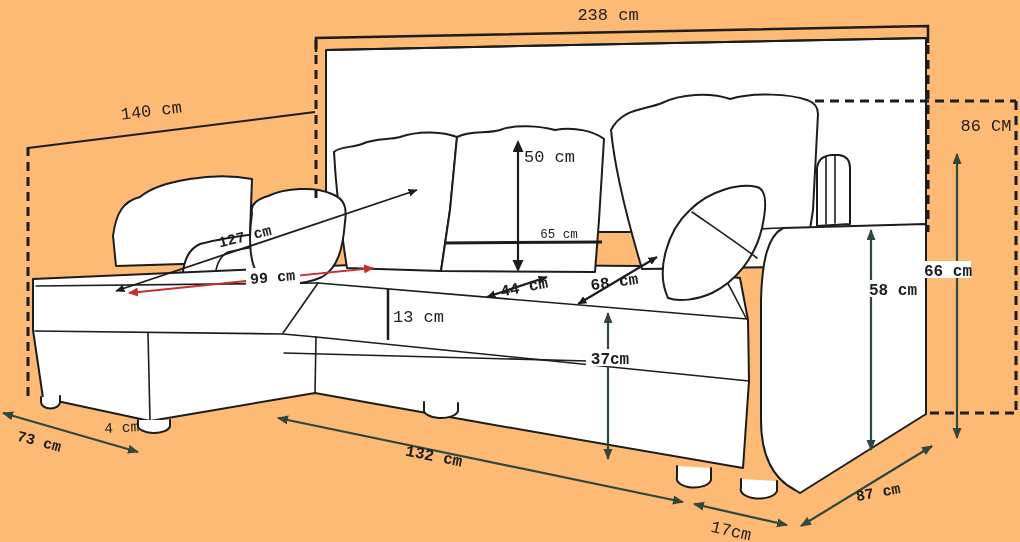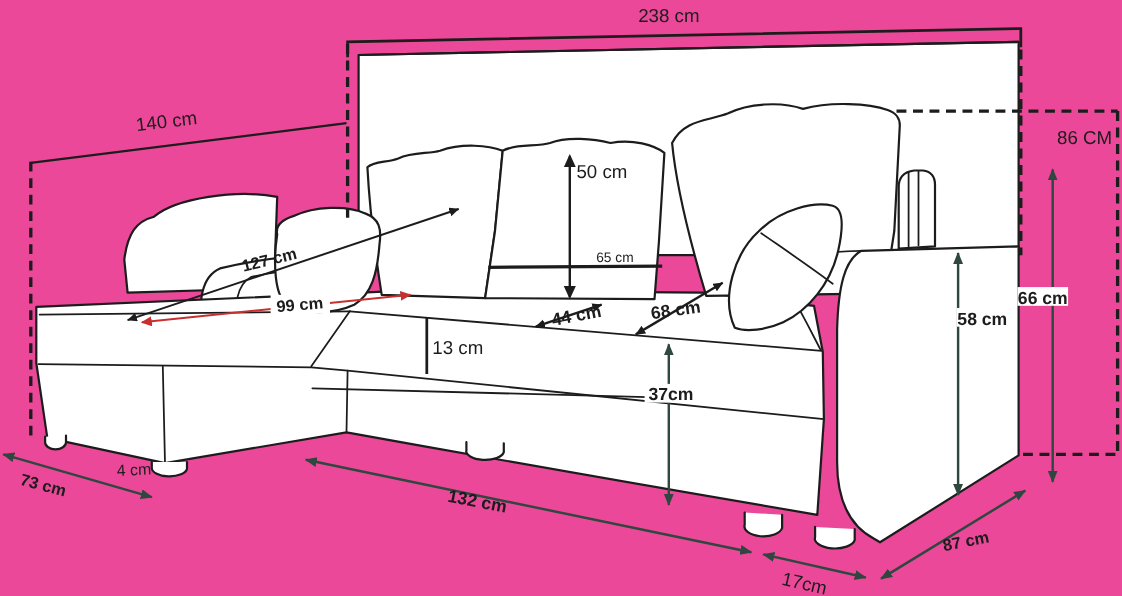--- a/index.html
+++ b/index.html
@@ -1,20 +1,20 @@
 <!DOCTYPE html>
 <html><head>
 <meta charset="utf-8">
 <style>
   html,body{margin:0;padding:0;background:#ffffff;}
   .stage{
     position:relative;
     width:1020px;height:542px;
-    background:#ec4899;
-    font-family:Liberation Sans, sans-serif;
+    background:#fdba74;
+    font-family:Liberation Mono, monospace;
     overflow:hidden;
   }
   .stage svg{position:absolute;left:0;top:0;}
   text{fill:#1c1c1c;}
   .lbl   {font-size:17px;font-weight:400;}
   .lbl-sm{font-size:12.5px;font-weight:400;}
   .lbl-b {font-size:16px;font-weight:700;}
   .lbl-bs{font-size:15px;font-weight:700;}
   .sofa{stroke:#1c1c1c;stroke-width:2;fill:#ffffff;stroke-linejoin:round;stroke-linecap:round;}
   .seam{stroke:#1c1c1c;stroke-width:1.6;fill:none;stroke-linecap:round;}

